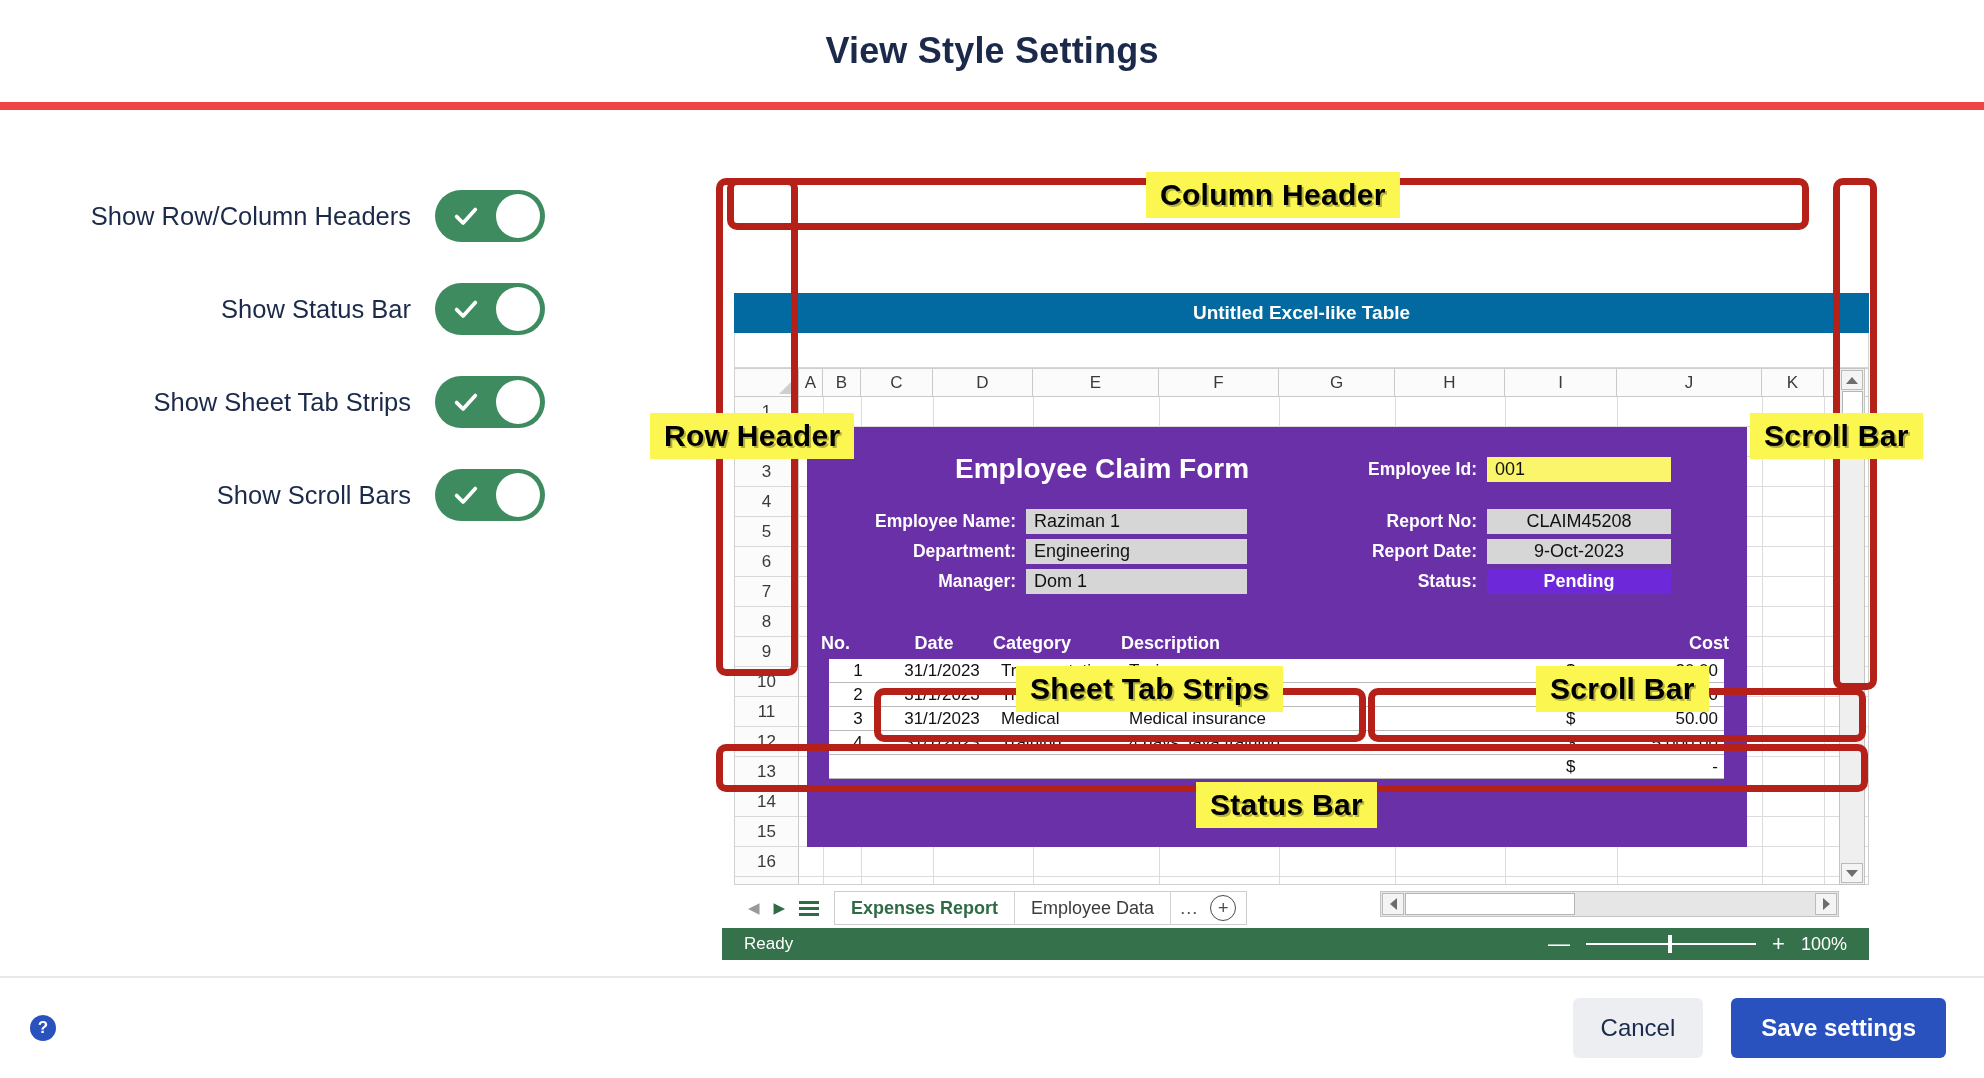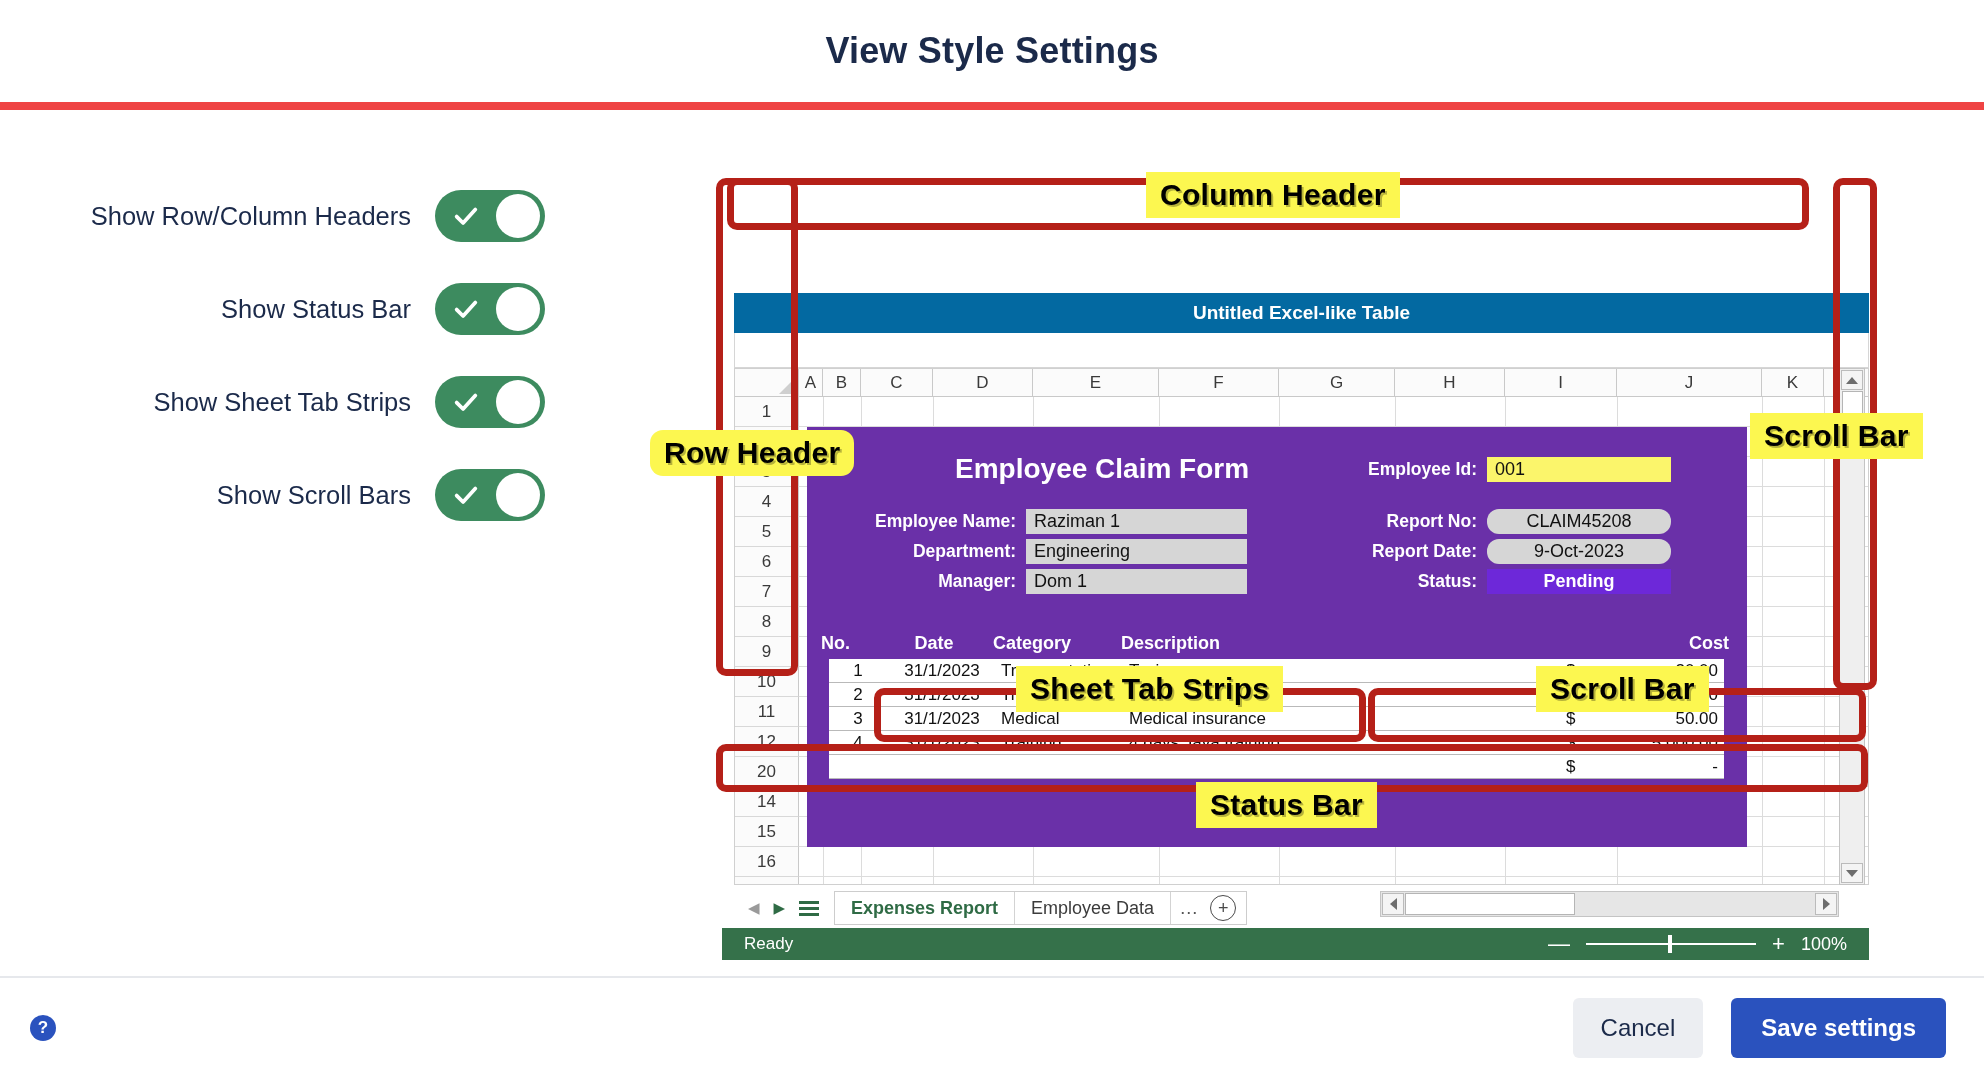--- a/index.html
+++ b/index.html
@@ -121,21 +121,21 @@
     color: #ffffff; font-weight: 700; font-size: 17.5px;
     text-align: right; white-space: nowrap;
   }
   .fld-val {
     background: #d6d6d6; color: #111111; font-size: 18px;
     height: 25px; display: flex; align-items: center; padding: 0 8px;
     white-space: nowrap;
   }
   .fld-val.yellow { background: #fbf56b; }
   .fld-val.dark { background: #6d28d9; color: #ffffff; justify-content: center; font-weight: bold; }
-  .fld-val.center { justify-content: center; border-radius: 12px; }
+  .fld-val.center { justify-content: center; }
 
   
   .exp-head {
     position: absolute; left: 14px; top: 206px; width: 912px;
     display: flex; color: #ffffff; font-weight: 700; font-size: 18px;
   }
   .exp-rows { position: absolute; left: 22px; top: 232px; width: 895px; }
   .exp-row {
     display: flex; height: 24px; background: #ffffff;
     font-size: 17px; color: #111111; align-items: center;
@@ -346,21 +346,21 @@
         <div class="row-cell">3</div>
         <div class="row-cell">4</div>
         <div class="row-cell">5</div>
         <div class="row-cell">6</div>
         <div class="row-cell">7</div>
         <div class="row-cell">8</div>
         <div class="row-cell">9</div>
         <div class="row-cell">10</div>
         <div class="row-cell">11</div>
         <div class="row-cell">12</div>
-        <div class="row-cell">20</div>
+        <div class="row-cell">13</div>
         <div class="row-cell">14</div>
         <div class="row-cell">15</div>
         <div class="row-cell">16</div>
         <div class="row-cell">17</div>
       </div>
 
       <div class="grid-canvas">
         <div class="grid-lines">
           <div class="grid-hline" style="top:29px"></div>
           <div class="grid-hline" style="top:59px"></div>
@@ -532,21 +532,21 @@
   </div>
 
   <div class="ann-box" style="left:727px; top:68px;  width:1082px; height:52px;"></div>
   <div class="ann-box" style="left:716px; top:68px;  width:82px;   height:498px;"></div>
   <div class="ann-box" style="left:1833px;top:68px;  width:44px;   height:512px;"></div>
   <div class="ann-box" style="left:874px; top:578px; width:492px;  height:54px;"></div>
   <div class="ann-box" style="left:1368px;top:578px; width:498px;  height:54px;"></div>
   <div class="ann-box" style="left:716px; top:634px; width:1152px; height:48px;"></div>
 
   <div class="ann-label" style="left:1146px; top:62px;">Column Header</div>
-  <div class="ann-label" style="left:650px;  top:320px;border-radius:13px;">Row Header</div>
+  <div class="ann-label" style="left:650px;  top:303px;">Row Header</div>
   <div class="ann-label" style="left:1750px; top:303px;">Scroll Bar</div>
   <div class="ann-label" style="left:1016px;  top:556px;">Sheet Tab Strips</div>
   <div class="ann-label" style="left:1536px; top:556px;">Scroll Bar</div>
   <div class="ann-label" style="left:1196px; top:672px;">Status Bar</div>
 </div>
 
 <div class="dialog-footer">
   <div class="help-btn">?</div>
   <div class="footer-actions">
     <button class="btn btn-cancel">Cancel</button>

